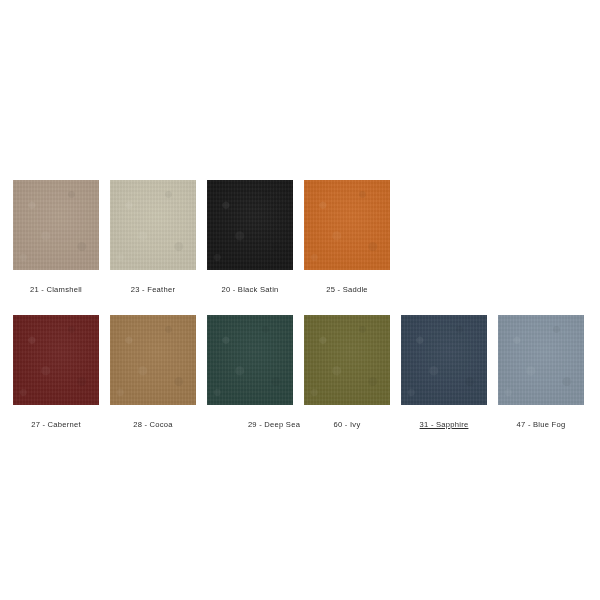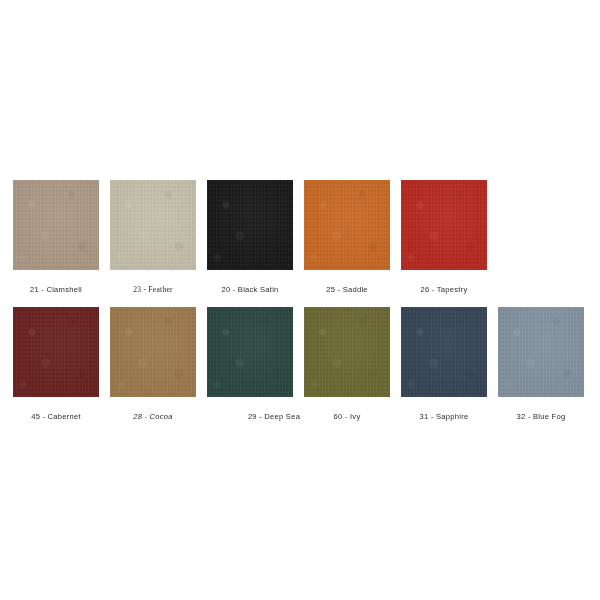--- a/index.html
+++ b/index.html
@@ -24,21 +24,21 @@
     background: #ffffff;
   }
 
   .swatch-grid {
     position: absolute;
     left: 13px;
     top: 180px;
     width: 574px;
     display: flex;
     flex-direction: column;
-    row-gap: 12px;
+    row-gap: 20px;
   }
 
   .swatch-row {
     display: flex;
     flex-direction: row;
     justify-content: flex-start;
     column-gap: 11px;
   }
 
   .swatch-cell {
@@ -123,68 +123,60 @@
         <div class="swatch-label" style="color: rgb(45, 45, 45);">21 - Clamshell</div>
       </div>
 
 
       <div class="swatch-cell">
         <div class="swatch-chip" style="background-color: rgb(200, 195, 174);">
           <span class="grain-a"></span>
           <span class="grain-b"></span>
           <span class="grain-c"></span>
         </div>
-        <div class="swatch-label" style="color: rgb(45, 45, 45); font-family: Liberation Serif, serif;">23 - Feather</div>
+        <div class="swatch-label" style="color: rgb(45, 45, 45);">23 - Feather</div>
       </div>
 
       <div class="swatch-cell">
         <div class="swatch-chip" style="background-color: rgb(25, 25, 25);">
           <span class="grain-a"></span>
           <span class="grain-b"></span>
           <span class="grain-c"></span>
         </div>
         <div class="swatch-label" style="color: rgb(45, 45, 45);">20 - Black Satin</div>
       </div>
 
       <div class="swatch-cell">
         <div class="swatch-chip" style="background-color: rgb(203, 107, 38);">
           <span class="grain-a"></span>
           <span class="grain-b"></span>
           <span class="grain-c"></span>
         </div>
         <div class="swatch-label" style="color: rgb(45, 45, 45);">25 - Saddle</div>
       </div>
 
-      <div class="swatch-cell">
-        <div class="swatch-chip" style="background-color: rgb(186, 42, 33);">
-          <span class="grain-a"></span>
-          <span class="grain-b"></span>
-          <span class="grain-c"></span>
-        </div>
-        <div class="swatch-label" style="color: rgb(45, 45, 45);">26 - Tapestry</div>
-      </div>
     </div>
 
     <div class="swatch-row">
       <div class="swatch-cell">
         <div class="swatch-chip" style="background-color: rgb(107, 34, 32);">
           <span class="grain-a"></span>
           <span class="grain-b"></span>
           <span class="grain-c"></span>
         </div>
-        <div class="swatch-label" style="color: rgb(45, 45, 45);">45 - Cabernet</div>
+        <div class="swatch-label" style="color: rgb(45, 45, 45);">27 - Cabernet</div>
       </div>
 
       <div class="swatch-cell">
         <div class="swatch-chip" style="background-color: rgb(160, 123, 79);">
           <span class="grain-a"></span>
           <span class="grain-b"></span>
           <span class="grain-c"></span>
         </div>
-        <div class="swatch-label" style="color: rgb(45, 45, 45); font-style: italic;">28 - Cocoa</div>
+        <div class="swatch-label" style="color: rgb(45, 45, 45);">28 - Cocoa</div>
       </div>
 
       <div class="swatch-cell">
         <div class="swatch-chip" style="background-color: rgb(44, 71, 65);">
           <span class="grain-a"></span>
           <span class="grain-b"></span>
           <span class="grain-c"></span>
         </div>
         <div class="swatch-label" style="color: rgb(45, 45, 45); margin-left: 48px;">29 - Deep Sea</div>
       </div>
@@ -197,27 +189,27 @@
         </div>
         <div class="swatch-label" style="color: rgb(45, 45, 45);">60 - Ivy</div>
       </div>
 
       <div class="swatch-cell">
         <div class="swatch-chip" style="background-color: rgb(54, 70, 87);">
           <span class="grain-a"></span>
           <span class="grain-b"></span>
           <span class="grain-c"></span>
         </div>
-        <div class="swatch-label" style="color: rgb(45, 45, 45);">31 - Sapphire</div>
+        <div class="swatch-label" style="color: rgb(45, 45, 45); text-decoration: underline;">31 - Sapphire</div>
       </div>
 
       <div class="swatch-cell">
         <div class="swatch-chip" style="background-color: rgb(133, 149, 163);">
           <span class="grain-a"></span>
           <span class="grain-b"></span>
           <span class="grain-c"></span>
         </div>
-        <div class="swatch-label" style="color: rgb(45, 45, 45);">32 - Blue Fog</div>
+        <div class="swatch-label" style="color: rgb(45, 45, 45);">47 - Blue Fog</div>
       </div>
     </div>
 
   </div>
 </div>
 
 </body></html>

